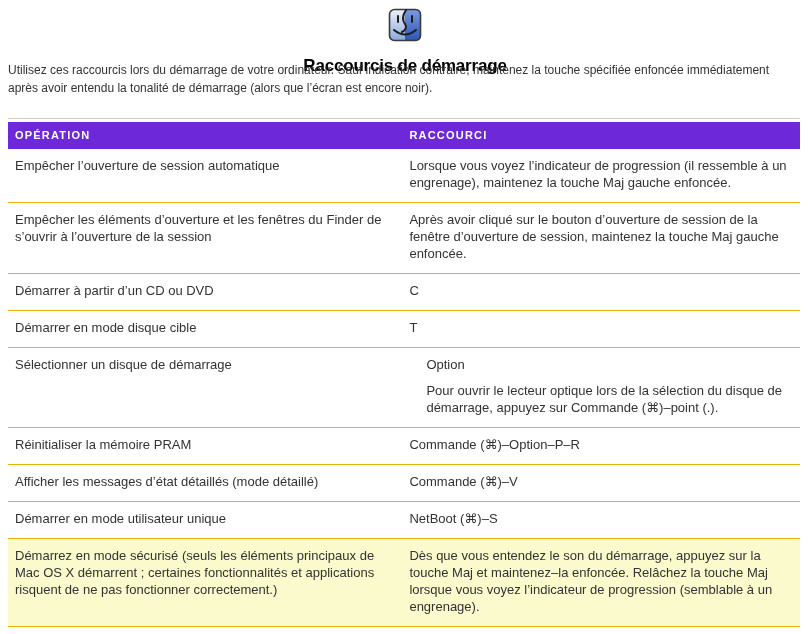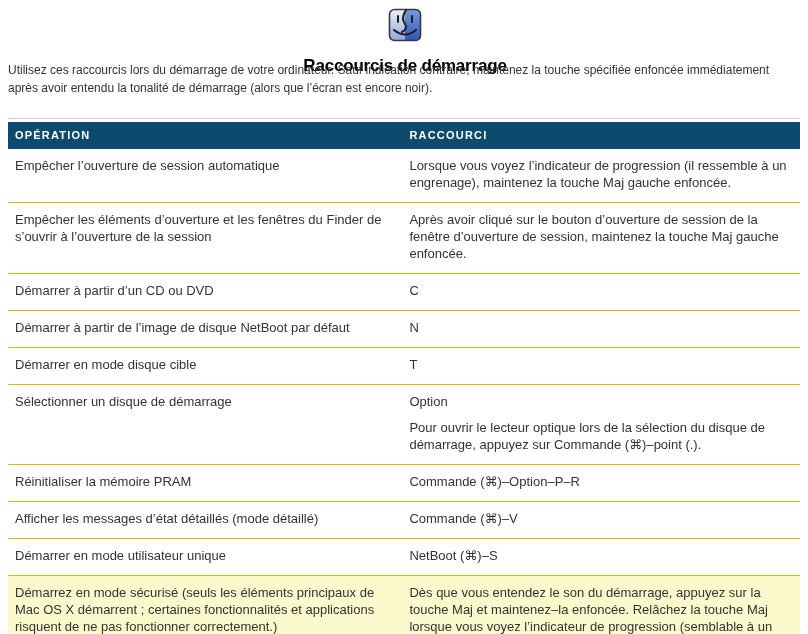--- a/index.html
+++ b/index.html
@@ -37,34 +37,34 @@
     border: none; border-top: 1px solid #cccccc;
     margin: 21px 0 3px 0;
   }
 
   table.shortcuts {
     width: 100%; border-collapse: collapse;
     font-size: 13px; line-height: 17px;
     table-layout: fixed;
   }
   table.shortcuts th {
-    background: #0c4a6e; color: #ffffff;
+    background: #6d28d9; color: #ffffff;
     font-size: 11px; font-weight: bold;
     letter-spacing: 1.2px;
     text-align: left;
     padding: 5px 8px 5px 7px;
   }
   table.shortcuts col.c1 { width: 49.8%; }
   table.shortcuts col.c2 { width: 50.2%; }
   table.shortcuts td {
     vertical-align: top;
     padding: 8px 10px 11px 7px;
     border-bottom: 1px solid #eab308;
   }
-  table.shortcuts td p { margin: 0 0 9px 0; }
+  table.shortcuts td p { margin: 0 0 9px 17px; }
   table.shortcuts td p:last-child { margin-bottom: 0; }
   tr.highlight td { background: #fafacd; }
 </style>
 </head>
 <body>
 
 <div class="page">
 
   <div class="doc-header">
     <span class="finder-icon">
@@ -120,24 +120,20 @@
       </tr>
       <tr>
         <td>Empêcher les éléments d’ouverture et les fenêtres du Finder de s’ouvrir à l’ouverture de la session</td>
         <td>Après avoir cliqué sur le bouton d’ouverture de session de la fenêtre d’ouverture de session, maintenez la touche Maj gauche enfoncée.</td>
       </tr>
       <tr>
         <td>Démarrer à partir d’un CD ou DVD</td>
         <td>C</td>
       </tr>
       <tr>
-        <td>Démarrer à partir de l’image de disque NetBoot par défaut</td>
-        <td>N</td>
-      </tr>
-      <tr>
         <td>Démarrer en mode disque cible</td>
         <td>T</td>
       </tr>
       <tr>
         <td>Sélectionner un disque de démarrage</td>
         <td>
           <p>Option</p>
           <p>Pour ouvrir le lecteur optique lors de la sélection du disque de démarrage, appuyez sur Commande (⌘)–point (.).</p>
         </td>
       </tr>

